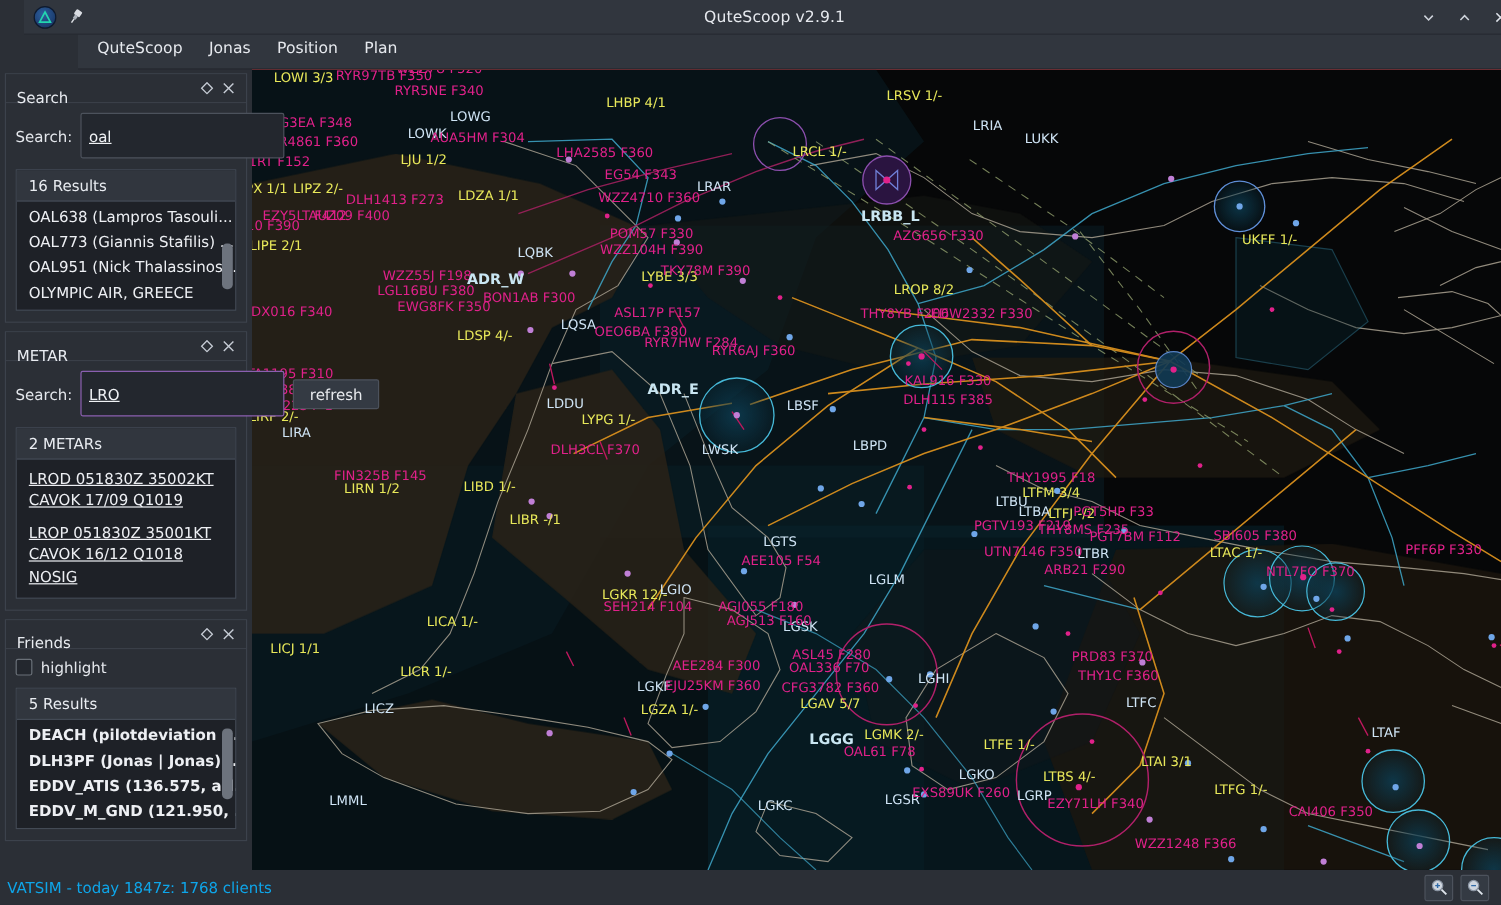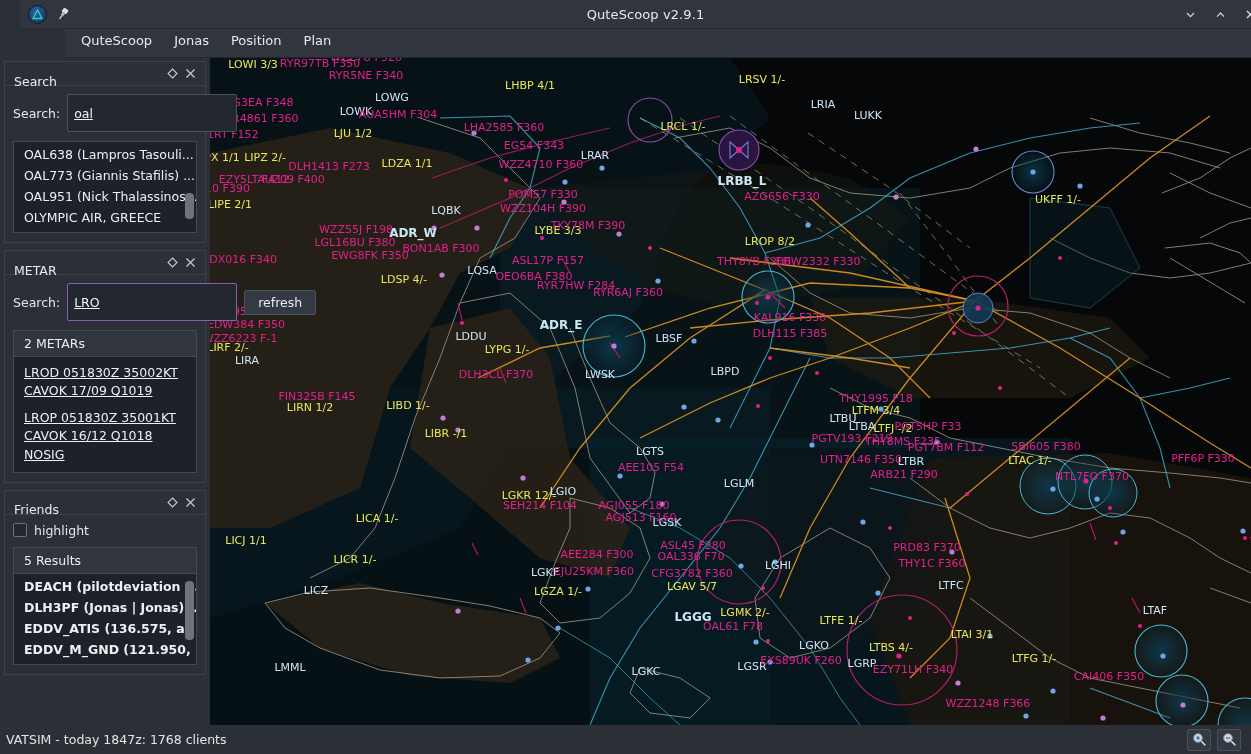--- a/index.html
+++ b/index.html
@@ -127,21 +127,21 @@
   .chkbox {
     width:14px; height:14px; background:#23272e; border:1px solid #6a7078; border-radius:2px;
   }
 
   
   .statusbar {
     position:absolute; left:0; top:725px; width:1251px; height:29px;
     background:#2b2f36;
     display:flex; align-items:center;
   }
-  .status-text { padding-left:6px; font-size:12.5px; color:#e5e5e5; flex:1; }
+  .status-text { padding-left:6px; font-size:12.5px; color:#0ea5e9; flex:1; }
   .status-tools { display:flex; gap:6px; padding-right:10px; }
   .toolbtn {
     width:24px; height:22px; background:#343a43; border:1px solid #4c525c; border-radius:2px;
     display:flex; align-items:center; justify-content:center;
   }
 
   
   text { font-family:"DejaVu Sans", sans-serif; dominant-baseline:middle; }
   .t-apt  { fill:#e8e85a; font-size:11px; }
   .t-aptd { fill:#cfe4f5; font-size:11px; }
@@ -583,20 +583,21 @@
               <path d="M1.5 1.5 L9.5 9.5 M9.5 1.5 L1.5 9.5" stroke="#c4cad3" stroke-width="1.2"></path>
             </svg>
         </span>
       </div>
       <div class="panel-body">
         <div class="row">
           <span class="lbl">Search:</span>
           <input class="txtinput" type="text" value="oal" style="">
         </div>
         <div class="listbox">
+          <div class="list-head">16 Results</div>
           <div class="list-items" id="search-results">
               <div class="list-item">OAL638 (Lampros Tasouli...</div>
               <div class="list-item">OAL773 (Giannis Stafilis) ...</div>
               <div class="list-item">OAL951 (Nick Thalassinos...</div>
               <div class="list-item">OLYMPIC AIR, GREECE</div>
             </div>
           <div class="scroll-track">
             <div class="scroll-thumb" style="top:38%;height:46%"></div>
           </div>
         </div>

